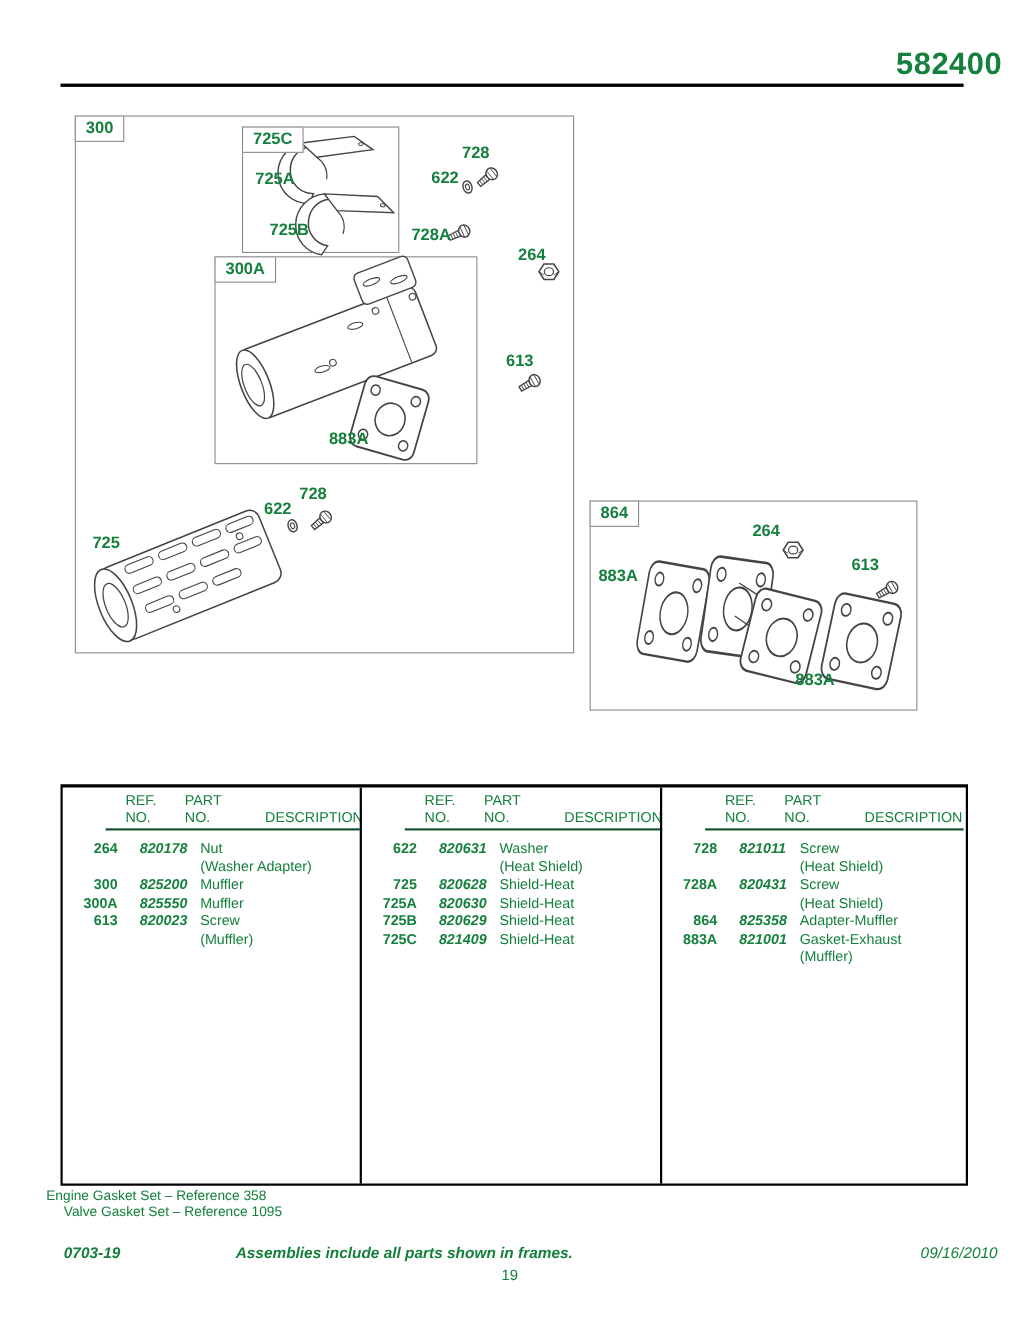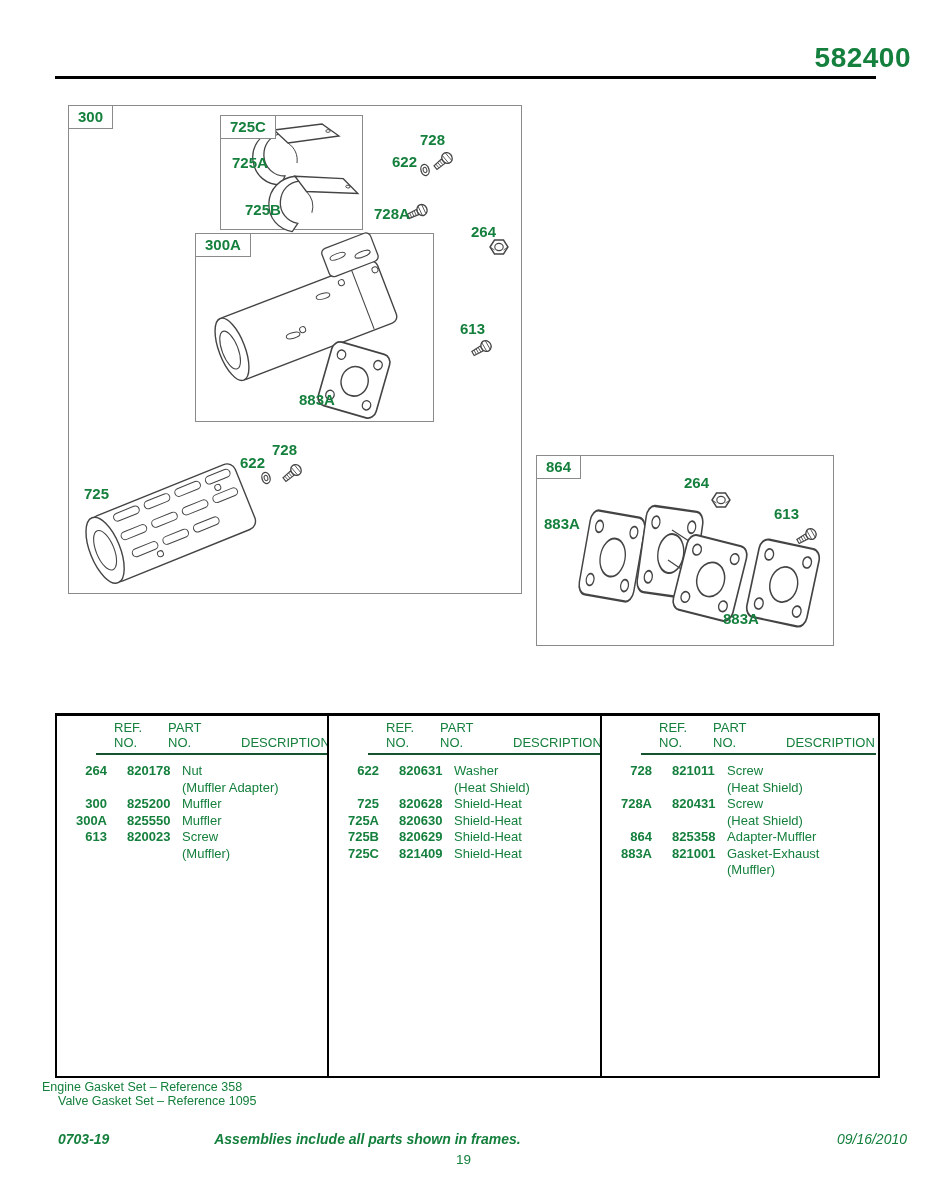--- a/index.html
+++ b/index.html
@@ -31,21 +31,21 @@
   .tcol-2 { left:270px; width:273px; border-left:2px solid #000; }
   .tcol-3 { left:543px; width:274px; border-left:2px solid #000; }
   .thead { position:relative; height:37px; border-bottom:2px solid #14532d; font-size:13px;margin-left:39px; }
   .thead span { position:absolute; white-space:nowrap; }
   .th-ref1 { left:18px; top:4px; }   .th-ref2 { left:18px; top:19px; }
   .th-part1 { left:72px; top:4px; }  .th-part2 { left:72px; top:19px; }
   .th-desc { left:145px; top:19px; }
   .tbody { padding-top:8px; font-size:13px; line-height:16.5px; }
   .trow { display:grid; grid-template-columns:50px 75px auto; }
   .tref  { text-align:right; font-weight:bold; }
-  .tpart { padding-left:20px; font-weight:bold; }
+  .tpart { padding-left:20px; font-weight:bold;font-style:italic; }
   .tdesc { padding-right:4px; }
 
   .note { position:absolute; font-size:12.5px; line-height:15px; white-space:nowrap; }
   .foot-left  { position:absolute; font-size:14px; font-weight:bold; font-style:italic; }
   .foot-center{ position:absolute; left:0; width:735px; text-align:center; font-size:14px; font-weight:bold; font-style:italic; }
   .foot-right { position:absolute; font-size:14px; font-weight:normal; font-style:italic; }
   .page-num   { position:absolute; left:0; width:927px; text-align:center; font-size:13.5px; }
 </style>
 </head>
 <body>
@@ -211,21 +211,21 @@
         <span class="th-part1">PART</span>
         <span class="th-part2">NO.</span>
         <span class="th-desc">DESCRIPTION</span>
       </div>
       <div class="tbody">
         <div class="trow">
           <div class="tref">264</div>
           <div class="tpart">820178</div>
           <div class="tdesc">
             <div>Nut</div>
-            <div>(Muffler Adapter)</div>
+            <div>(Washer Adapter)</div>
           </div>
         </div>
         <div class="trow">
           <div class="tref">300</div>
           <div class="tpart">825200</div>
           <div class="tdesc">
             <div>Muffler</div>
           </div>
         </div>
         <div class="trow">

